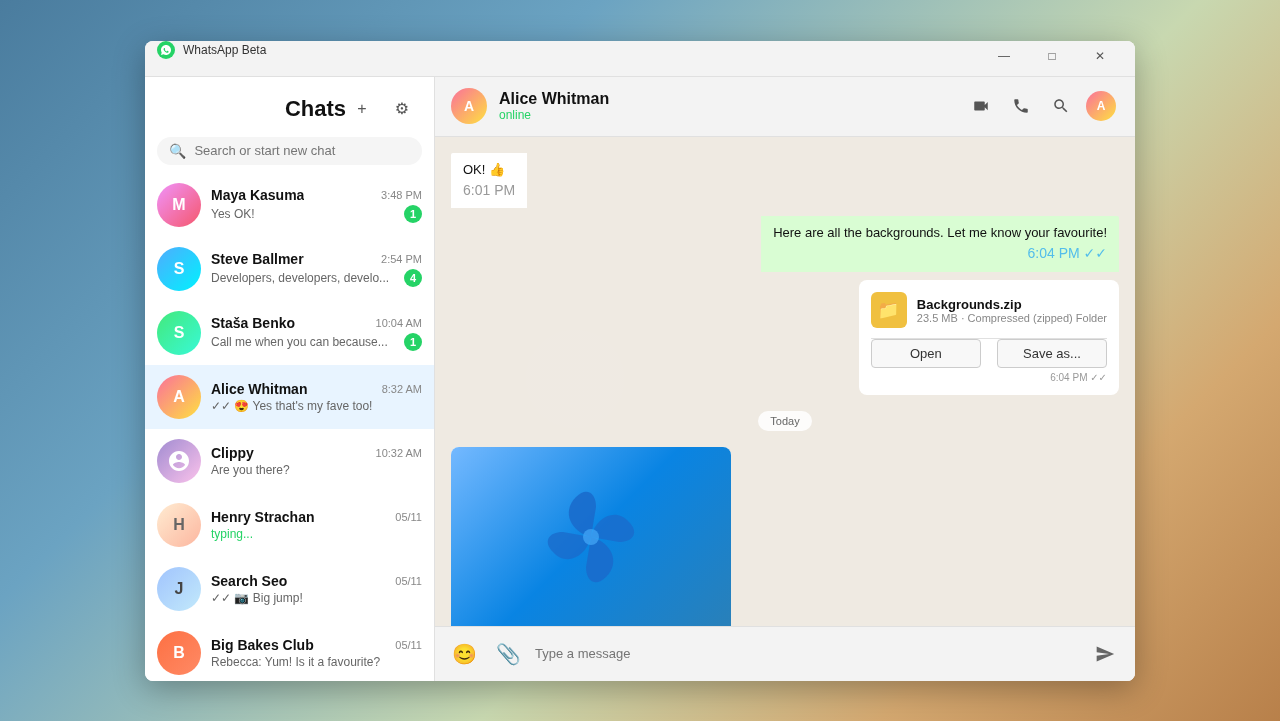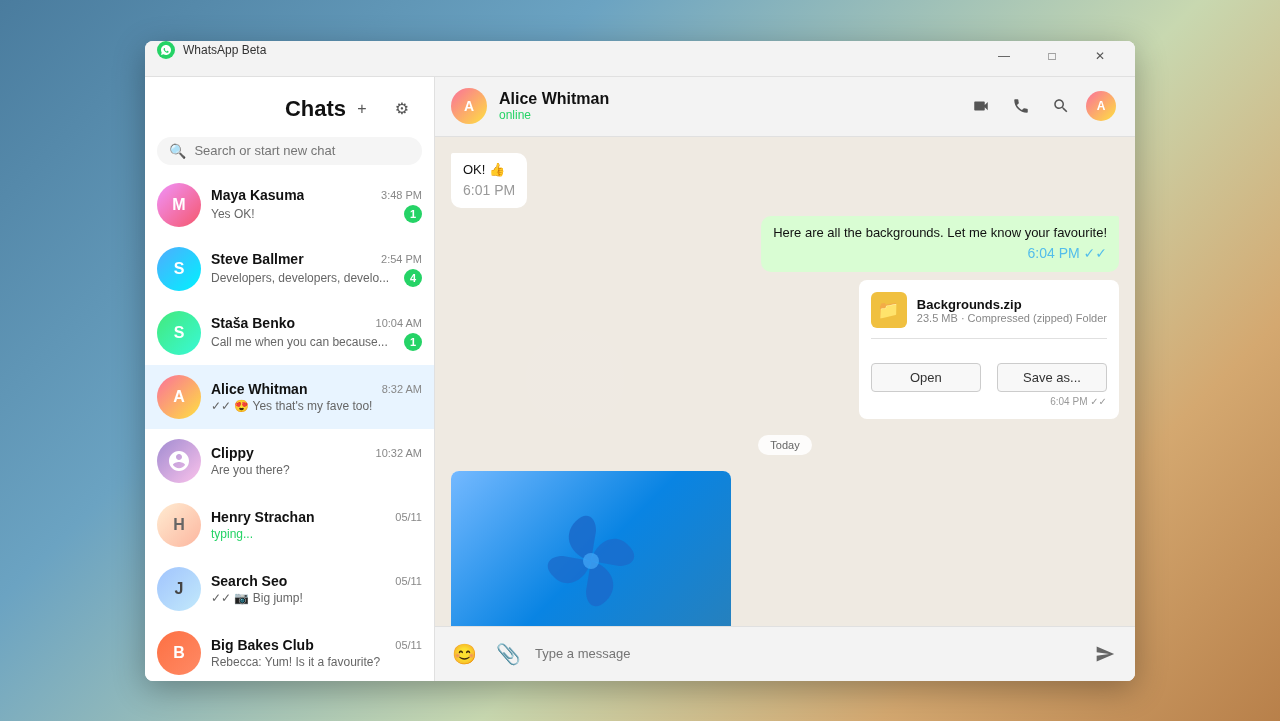--- a/index.html
+++ b/index.html
@@ -295,21 +295,21 @@
     .message-incoming {
       align-self: flex-start;
       max-width: 70%;
     }
     .message-outgoing {
       align-self: flex-end;
       max-width: 70%;
     }
     .bubble {
       padding: 8px 12px;
-      border-radius: 10px;
+      border-radius: 0;
       font-size: 13px;
       line-height: 1.4;
       position: relative;
     }
     .bubble-incoming {
       background: #fff;
       color: #111;
       border-top-left-radius: 2px;
     }
     .bubble-outgoing {
@@ -358,21 +358,21 @@
       align-items: center;
       justify-content: center;
       font-size: 18px;
     }
     .file-name { font-size: 13px; font-weight: 600; color: #111; }
     .file-size { font-size: 11px; color: #888; }
     .file-actions {
       display: flex;
       gap: 16px;
       border-top: 1px solid #e0e0e0;
-      padding-top: 24px;
+      padding-top: 0;
     }
     .file-action-btn {
       flex: 1;
       padding: 6px;
       border: 1px solid #ccc;
       border-radius: 4px;
       background: #f8f8f8;
       cursor: pointer;
       font-size: 13px;
       color: #333;

